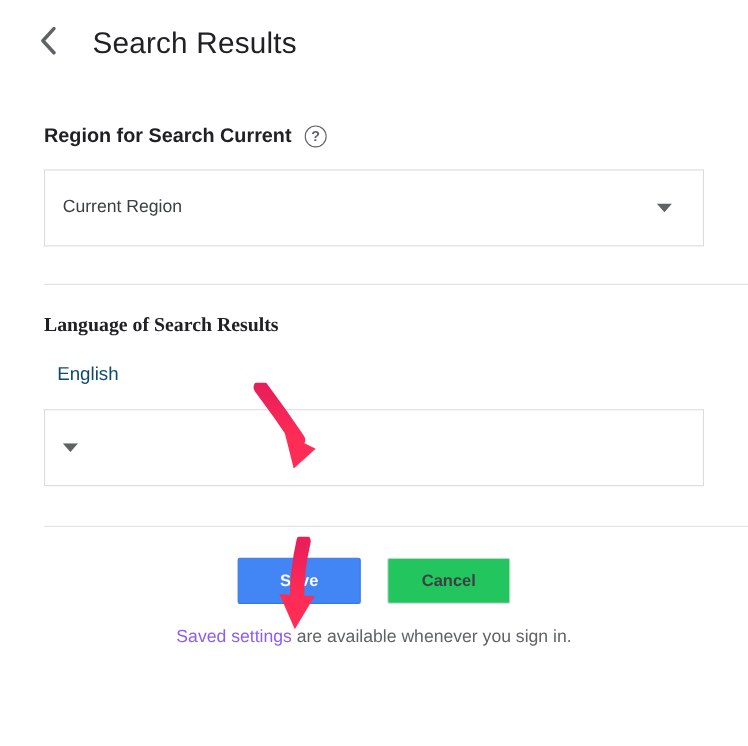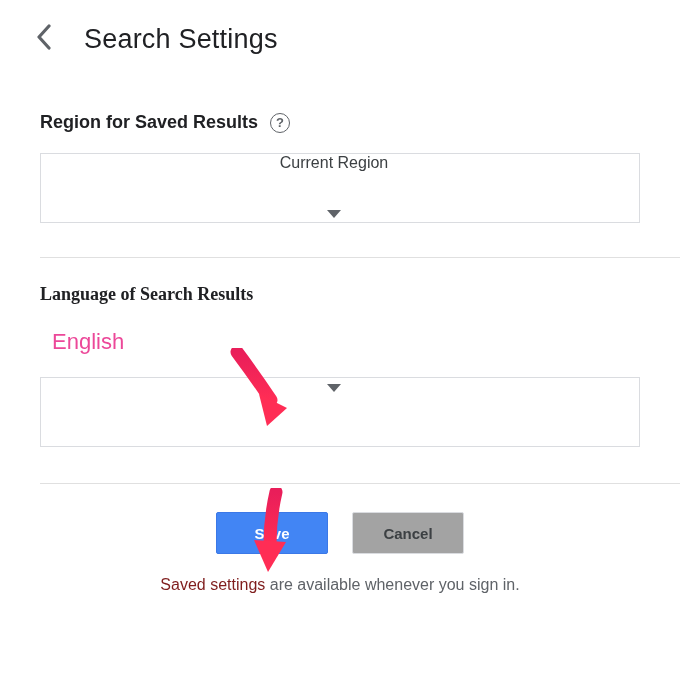--- a/index.html
+++ b/index.html
@@ -61,34 +61,33 @@
     .dropdown {
       border: 1px solid #dadce0;
       height: 70px;
       display: flex;
       align-items: center;
       justify-content: space-between;
       padding: 0 28px 0 16px;
       cursor: pointer;
       font-size: 16px;
       color: #3c4043;
-      flex-direction: column;
     }
     .chevron-down {
       color: #5f6368;
     }
     .divider {
       border: none;
       border-top: 1px solid #e0e0e0;
       margin: 34px 0 0 40px;
     }
     .lang-value {
-      font-size: 22px;
+      font-size: 17px;
       padding: 4px 0 22px 12px;
-      color: #ec4899;
+      color: #0c4a6e;
     }
     .divider2 {
       border: none;
       border-top: 1px solid #e0e0e0;
       margin: 36px 0 0 40px;
     }
     .button-row {
       display: flex;
       justify-content: center;
       gap: 24px;
@@ -104,32 +103,32 @@
       display: inline-flex;
       align-items: center;
       justify-content: center;
     }
     .btn-primary {
       background: #4285f4;
       color: #fff;
       border: 1px solid #3b78e7;
     }
     .btn-secondary {
-      background: #a3a3a3;
+      background: #22c55e;
       color: #3c4043;
       border: 1px solid #dadce0;
     }
     .footer-text {
       text-align: center;
       margin-top: 22px;
       font-size: 16px;
       color: #5f6368;
     }
     .footer-link {
-      color: #7f1d1d;
+      color: #8b5cf6;
       text-decoration: none;
       cursor: pointer;
     }
     .arrow-annotation {
       position: absolute;
       pointer-events: none;
     }
     .arrow1 {
       left: 225px;
       top: 348px;
@@ -141,26 +140,26 @@
   </style>
 </head>
 <body>
 
 <div class="header">
   <span class="back-icon">
     <svg width="16" height="26" viewBox="0 0 16 26">
         <path d="M13 2 L3 13 L13 24" stroke="#5f6368" stroke-width="3.2" fill="none" stroke-linecap="round" stroke-linejoin="round"></path>
       </svg>
   </span>
-  <h1 class="page-title">Search Settings</h1>
+  <h1 class="page-title">Search Results</h1>
 </div>
 
 <div class="section">
   <div class="section-header">
-    <span class="section-title">Region for Saved Results</span>
+    <span class="section-title">Region for Search Current</span>
     <span class="help-icon">?</span>
   </div>
   <div class="dropdown">
     <span>Current Region</span>
     <span class="chevron-down">
       <svg width="14" height="8" viewBox="0 0 14 8">
           <path d="M0 0 L7 8 L14 0 Z" fill="#5f6368"></path>
         </svg>
     </span>
   </div>

